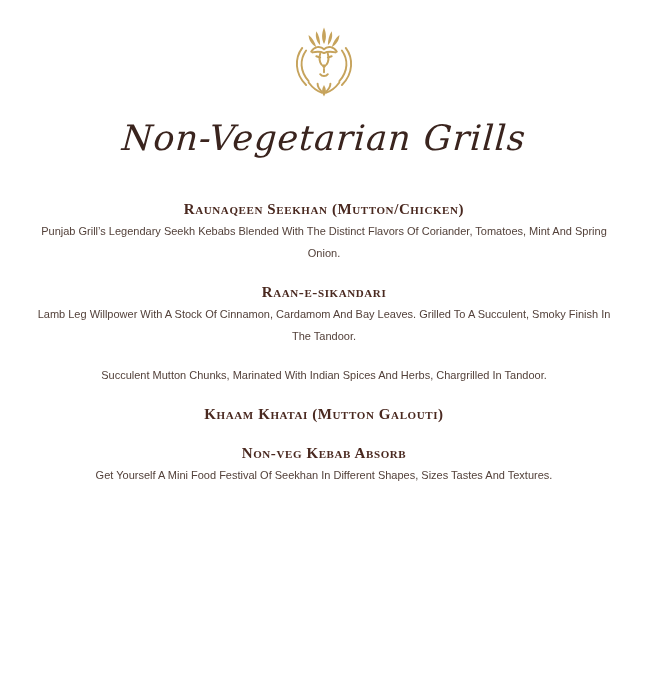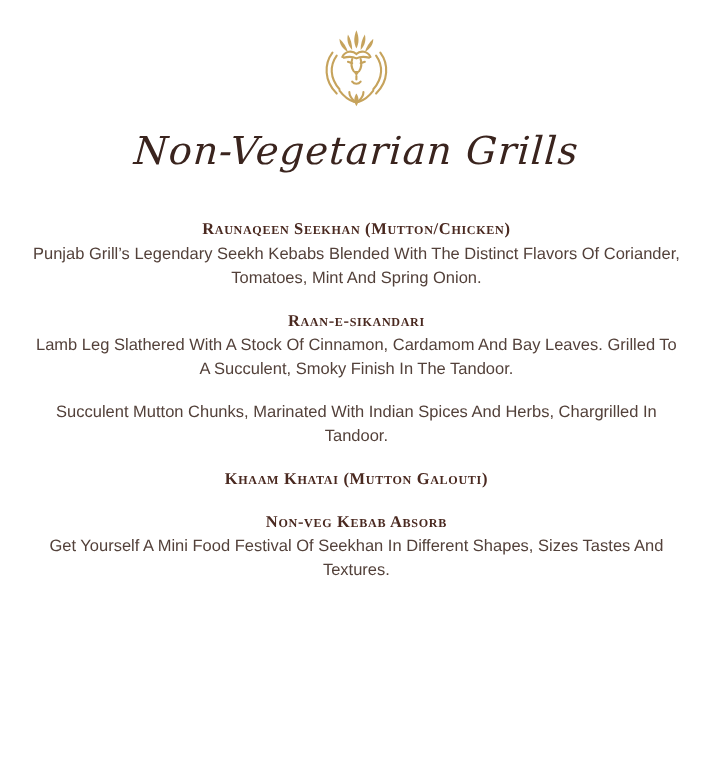--- a/index.html
+++ b/index.html
@@ -48,21 +48,21 @@
     font-variant: small-caps;
     font-weight: 600;
     font-size: 15px;
     line-height: 22px;
     letter-spacing: 0.6px;
     color: #4a2920;
     margin: 0;
   }
   .menu-item-desc {
     font-family: "Liberation Sans", sans-serif;
-    font-size: 15px;
+    font-size: 11px;
     line-height: 22px;
     color: #53413a;
     margin: 0;
   }
 </style>
 </head>
 <body>
 
 <div class="page">
 
@@ -111,21 +111,21 @@
 
   <div class="menu-list">
 
     <div class="menu-item">
       <h3 class="menu-item-name">Raunaqeen Seekhan (Mutton/Chicken)</h3>
       <p class="menu-item-desc">Punjab Grill’s Legendary Seekh Kebabs Blended With The Distinct Flavors Of Coriander, Tomatoes, Mint And Spring Onion.</p>
     </div>
 
     <div class="menu-item">
       <h3 class="menu-item-name">Raan-e-sikandari</h3>
-      <p class="menu-item-desc">Lamb Leg Slathered With A Stock Of Cinnamon, Cardamom And Bay Leaves. Grilled To A Succulent, Smoky Finish In The Tandoor.</p>
+      <p class="menu-item-desc">Lamb Leg Willpower With A Stock Of Cinnamon, Cardamom And Bay Leaves. Grilled To A Succulent, Smoky Finish In The Tandoor.</p>
     </div>
 
     <div class="menu-item">
     </div>
 
     <div class="menu-item">
       <p class="menu-item-desc">Succulent Mutton Chunks, Marinated With Indian Spices And Herbs, Chargrilled In Tandoor.</p>
     </div>
 
     <div class="menu-item">

